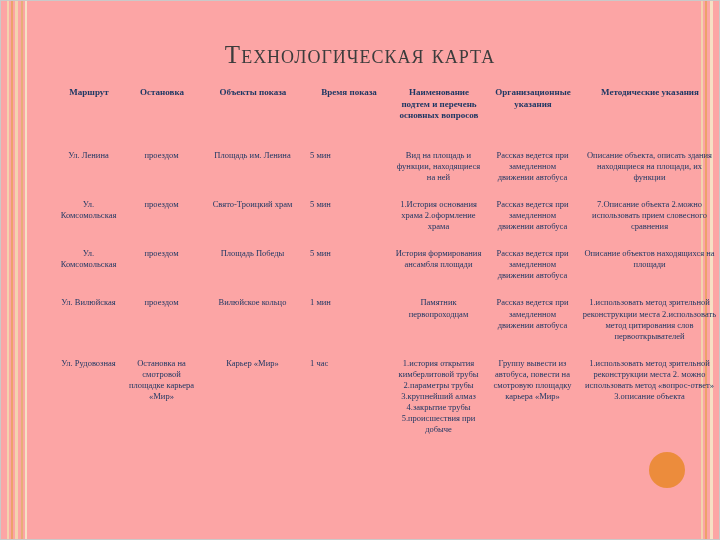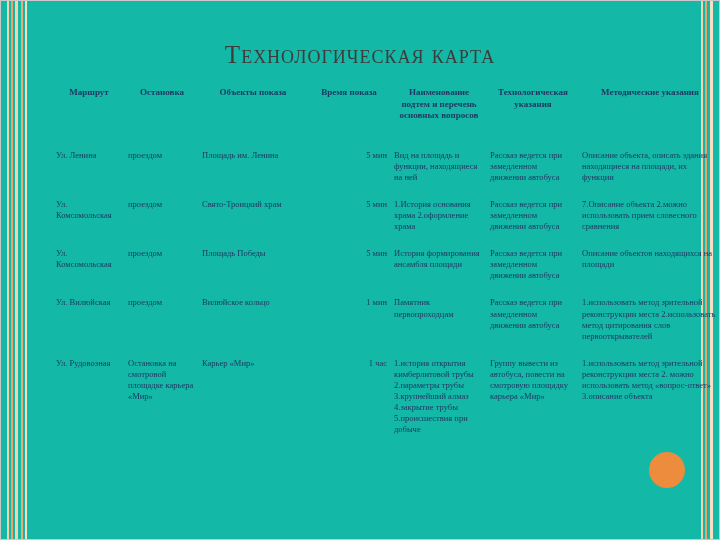--- a/index.html
+++ b/index.html
@@ -1,19 +1,19 @@
 <!DOCTYPE html>
 <html><head>
 <meta charset="utf-8">
 <style>
   html, body { margin:0; padding:0; background:#e9e9e9; }
   .slide {
     position:relative;
     width:720px; height:540px;
-    background:#14b8a6;
+    background:#fca5a5;
     border:1px solid #c9c9c9;
     box-sizing:border-box;
     overflow:hidden;
     font-family:"Liberation Serif", serif;
   }
   .stripe { position:absolute; top:0; bottom:0; }
   .s1 { left:6px;  width:2px; background:#f3d3ae; }
   .s2 { left:10px; width:2px; background:#eca26a; }
   .s3 { left:14px; width:3px; background:#f3d3ae; }
   .s4 { left:20px; width:2px; background:#e7ad77; }
@@ -50,25 +50,25 @@
     font-size:9px;
     font-weight:bold;
     text-align:center;
     vertical-align:top;
     padding:2px 6px 26px 2px;
     line-height:1.3;
   }
   table.tk td {
     font-size:8.5px;
     vertical-align:top;
-    text-align:left;
+    text-align:center;
     padding:2px 6px 14px 1px;
     line-height:1.3;
   }
-  table.tk td.center { text-align:right; }
+  table.tk td.center { text-align:left; }
 </style>
 </head>
 <body>
 
 <div class="slide">
 
   <div class="stripe s1"></div>
   <div class="stripe s2"></div>
   <div class="stripe s3"></div>
   <div class="stripe s4"></div>
@@ -90,21 +90,21 @@
       <col style="width:92px">
       <col style="width:142px">
     </colgroup>
     <thead>
       <tr>
           <th>Маршрут</th>
           <th>Остановка</th>
           <th>Объекты показа</th>
           <th>Время показа</th>
           <th>Наименование подтем и перечень основных вопросов</th>
-          <th>Технологическая указания</th>
+          <th>Организационные указания</th>
           <th>Методические указания</th>
         </tr>
     </thead>
     <tbody>
         <tr>
           <td>Ул. Ленина</td>
           <td>проездом</td>
           <td>Площадь им. Ленина</td>
           <td class="center">5 мин</td>
           <td>Вид на площадь и функции, находящиеся на ней</td>

